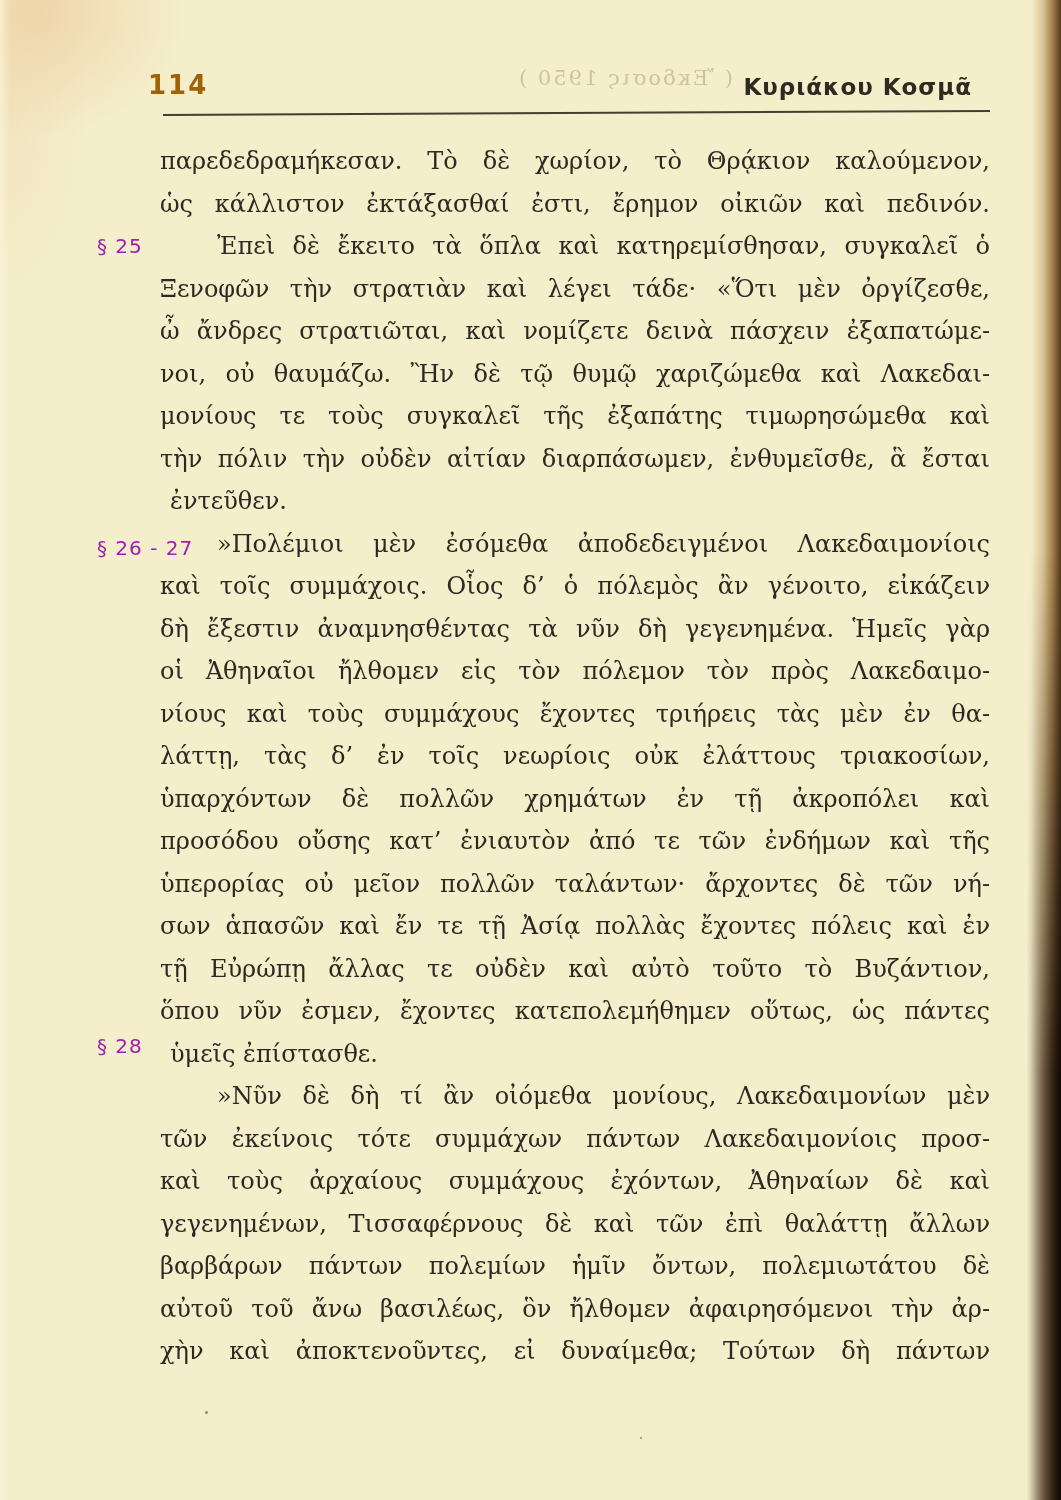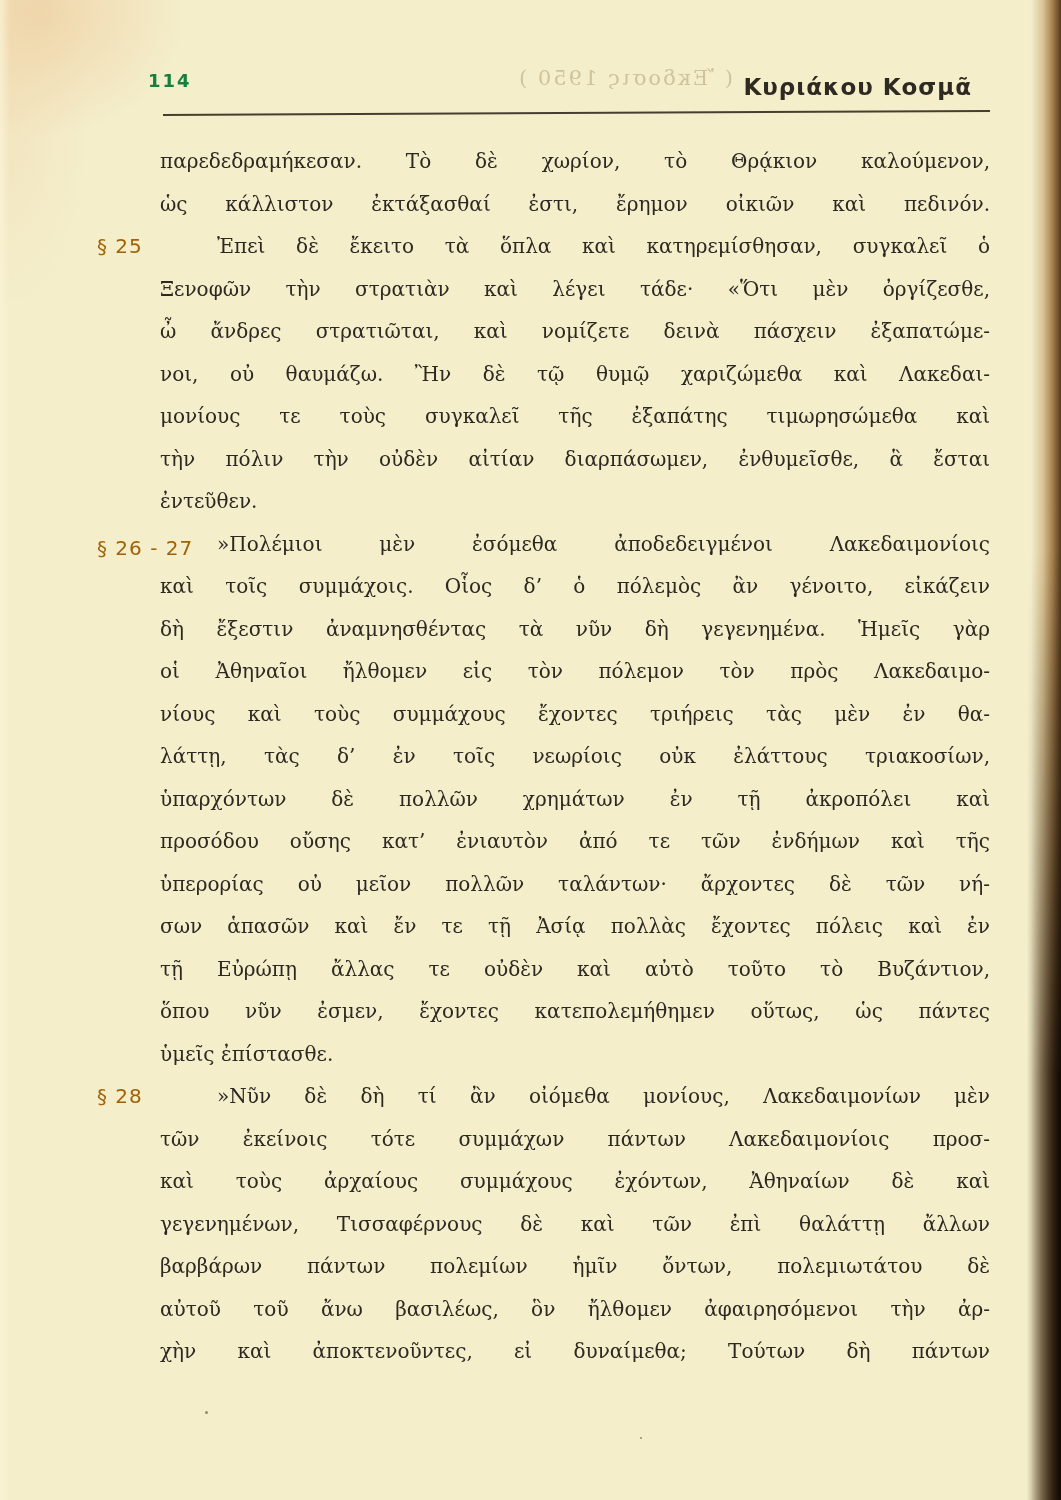--- a/index.html
+++ b/index.html
@@ -39,21 +39,21 @@
     -webkit-mask-image:linear-gradient(to bottom, transparent 0%, black 55%);
     mask-image:linear-gradient(to bottom, transparent 0%, black 55%);
     pointer-events:none;
   }
   .speck{position:absolute;width:3px;height:3px;border-radius:50%;background:rgba(70,58,42,0.55);}
 
   
   .page-number{
     position:absolute;left:148px;top:70px;
     font-family:"DejaVu Sans", sans-serif;font-weight:bold;
-    font-size:18px;letter-spacing:2px;color:#15803d;
+    font-size:26px;letter-spacing:2px;color:#a16207;
   }
   .running-header{
     position:absolute;right:89px;top:74px;
     font-family:"DejaVu Sans", sans-serif;font-weight:bold;
     font-size:23px;letter-spacing:1px;color:#2f2a21;
   }
   .header-rule{
     position:absolute;left:163px;top:112px;width:827px;height:2px;
     background:#453e31;transform:rotate(-0.28deg);
   }
@@ -63,35 +63,35 @@
     text-align:center;
     font-size:21px;letter-spacing:2px;
     color:rgba(152,136,88,0.42);
     filter:blur(0.7px);
     pointer-events:none;
   }
 
   
   #text-block{
     position:absolute;left:160px;top:140px;width:830px;
-    font-size:20px;
+    font-size:24px;
   }
   .para{margin:0;}
   .line{
     height:42.5px;line-height:42.5px;
     text-align:justify;text-align-last:justify;
     overflow:hidden;white-space:normal;
   }
   .line.indent{text-indent:57px;}
-  .line.flush{text-align-last:left;}
+  .line.flush{text-align-last:left;margin-left:10px;}
   .marker{
     position:absolute;left:97px;
     font-family:"DejaVu Sans", sans-serif;
     font-size:20px;line-height:22px;letter-spacing:1px;
-    color:#a16207;white-space:nowrap;
+    color:#a21caf;white-space:nowrap;
   }
 </style>
 </head>
 <body>
 
 <div id="page">
   <div class="corner-stain"></div>
   <div class="edge-left"></div>
 
   <div class="ghost-showthrough">( Ἔκδοσις 1950 )</div>
@@ -141,14 +141,14 @@
     </div>
 
   <div class="speck" style="left:205px;top:1411px;"></div>
   <div class="speck" style="left:640px;top:1437px;width:2px;height:2px;"></div>
   <div class="speck" style="left:424px;top:1355px;width:2px;height:2px;"></div>
 
   <div class="edge-right"></div>
   <div class="edge-right-dark"></div>
 <div class="marker" style="top: 235px;">§ 25</div>
     <div class="marker" style="top: 537px;">§ 26 - 27</div>
-    <div class="marker" style="top: 1085px;">§ 28</div>
+    <div class="marker" style="top: 1035px;">§ 28</div>
   </div>
 
 </body></html>

